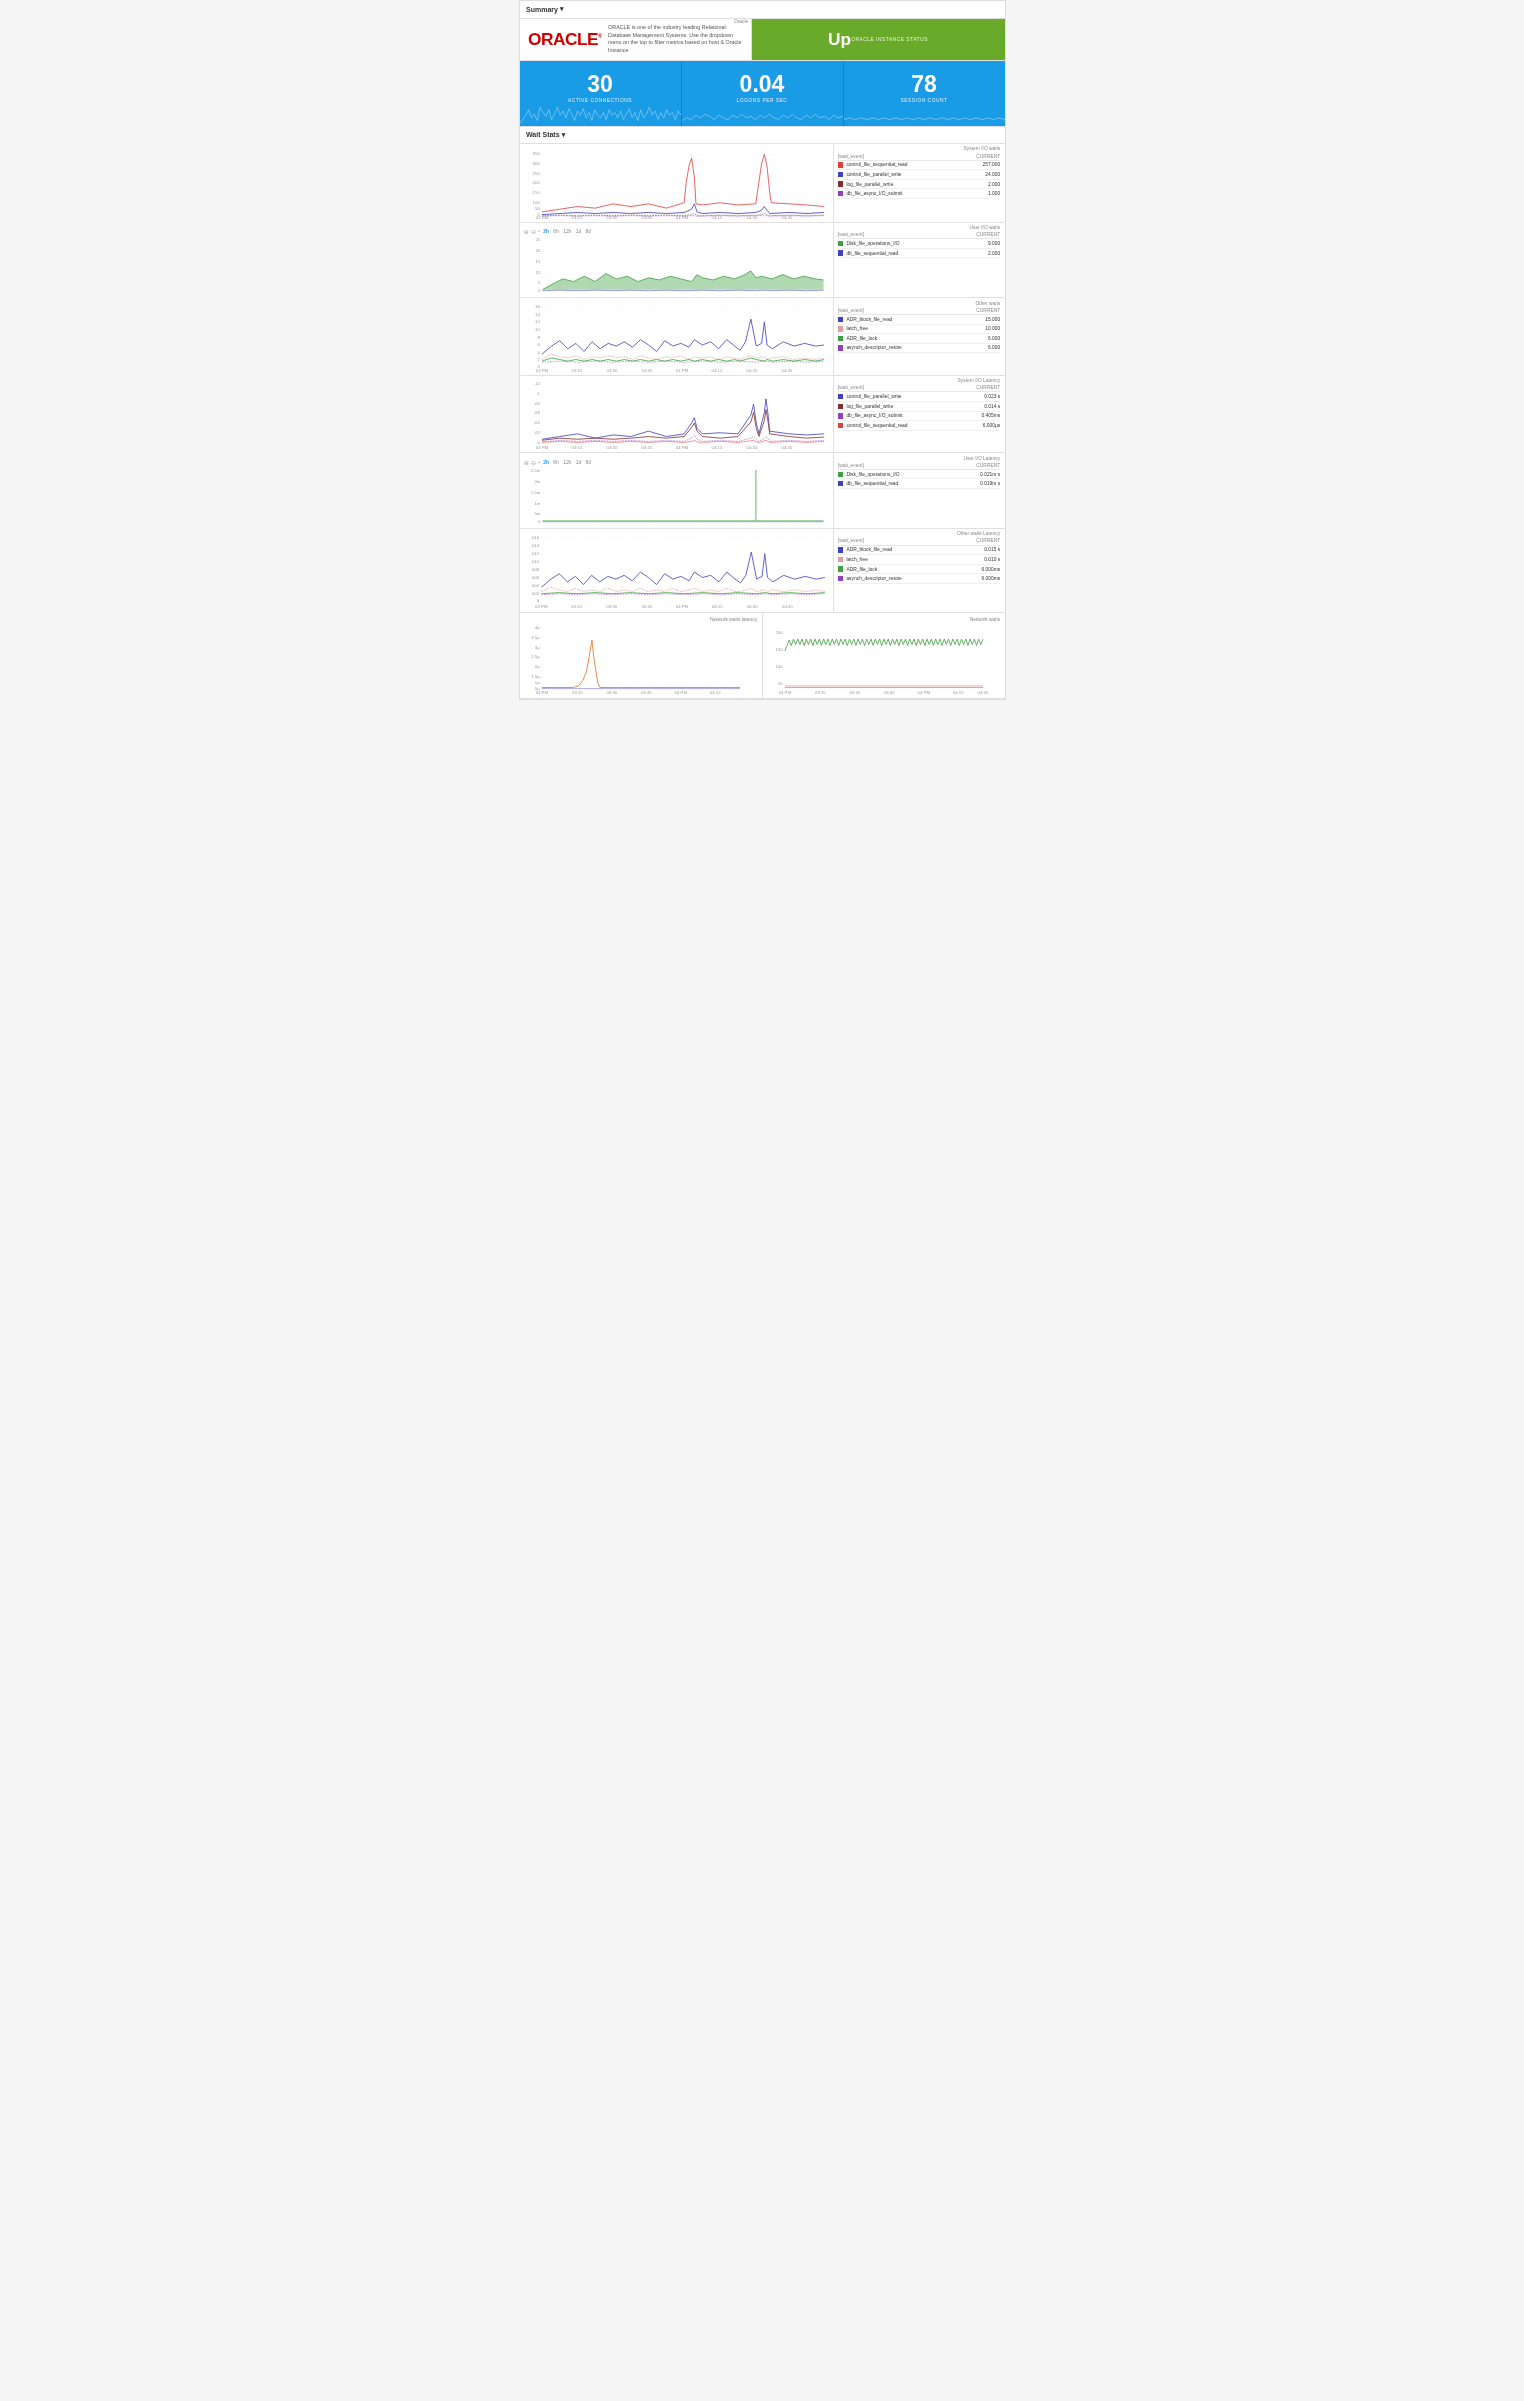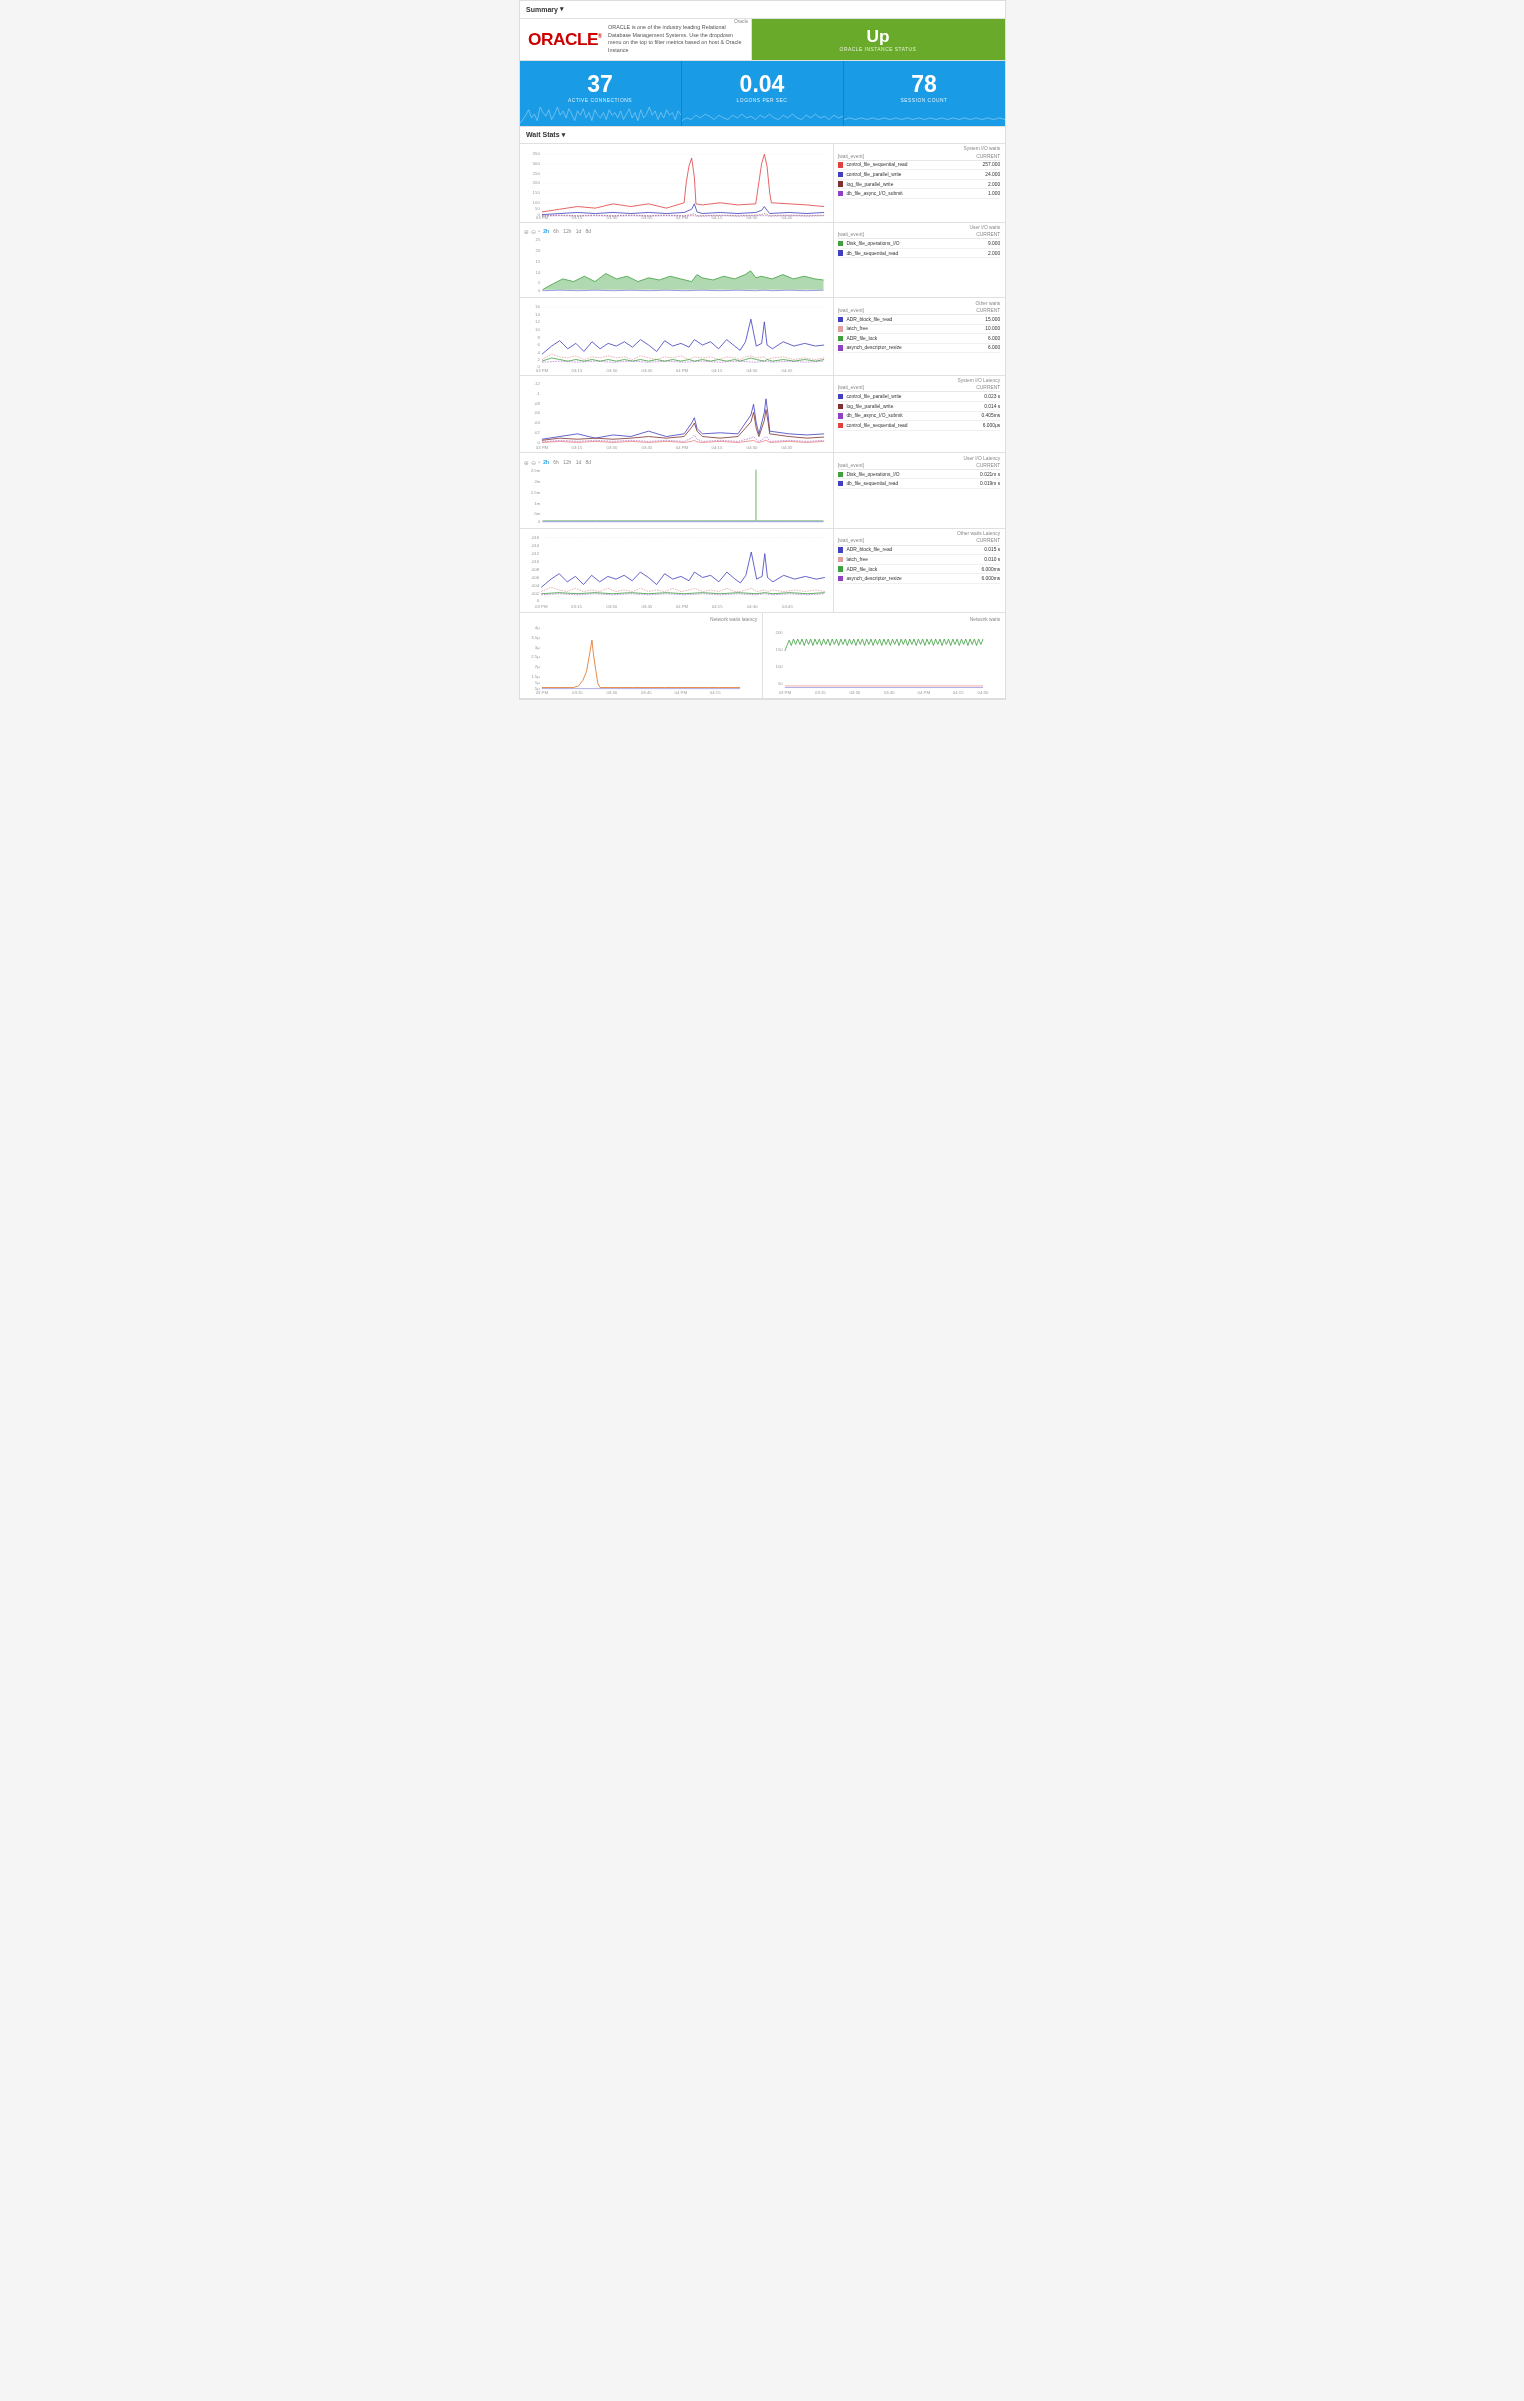--- a/index.html
+++ b/index.html
@@ -26,21 +26,21 @@
     }
     .oracle-logo {
       font-size: 17.3px; font-weight: 900; color: #c00;
       letter-spacing: -0.5px; font-family: Arial Black, sans-serif;
     }
     .oracle-logo sup { font-size: 5.4px; color: #c00; }
     .oracle-desc { font-size: 5.4px; color: #555; line-height: 1.4; }
     .oracle-label { position: absolute; top: 0; right: 2.2px; font-size: 4.9px; color: #888; }
     .oracle-logo-section { position: relative; }
     .oracle-status-section {
-      flex: 1; background: #6aaa2a; display: flex; flex-direction: column;
+      flex: 1; background: #6aaa2a; display: flex; flex-direction: row;
       align-items: center; justify-content: center; padding: 5.4px;
     }
     .status-up { font-size: 17.3px; font-weight: bold; color: #fff; }
     .status-label { font-size: 4.9px; color: rgba(255,255,255,0.85); letter-spacing: 0.5px; text-transform: uppercase; }
 
     
     .metrics-row {
       display: flex; border-bottom: 0.5px solid #e0e0e0;
     }
     .metric-card {
@@ -148,21 +148,21 @@
       <div class="oracle-desc">ORACLE is one of the industry leading Relational Database Management Systems. Use the dropdown menu on the top to filter metrics based on host &amp; Oracle Instance</div>
     </div>
     <div class="oracle-status-section">
       <div class="status-up">Up</div>
       <div class="status-label">ORACLE INSTANCE STATUS</div>
     </div>
   </div>
 
   <div class="metrics-row">
     <div class="metric-card">
-      <div class="metric-value">37</div>
+      <div class="metric-value">30</div>
       <div class="metric-label">ACTIVE CONNECTIONS</div>
       <div class="sparkline-container">
         <svg width="100%" height="27" viewBox="0 0 280 50" preserveAspectRatio="none">
           <polyline points="0,45 5,38 10,30 15,20 20,35 25,28 30,40 35,15 40,25 45,32 50,20 55,38 60,28 65,15 70,30 75,22 80,35 85,18 90,28 95,40 100,22 105,30 110,18 115,35 120,25 125,40 130,20 135,30 140,35 145,25 150,38 155,20 160,30 165,25 170,35 175,22 180,38 185,28 190,18 195,35 200,25 205,40 210,20 215,35 220,28 225,15 230,30 235,22 240,38 245,25 250,35 255,20 260,30 265,25 270,38 275,22 280,30" fill="none" stroke="rgba(255,255,255,0.7)" stroke-width="1.5"></polyline>
         </svg>
       </div>
     </div>
     <div class="metric-card">
       <div class="metric-value">0.04</div>
       <div class="metric-label">LOGONS PER SEC</div>

